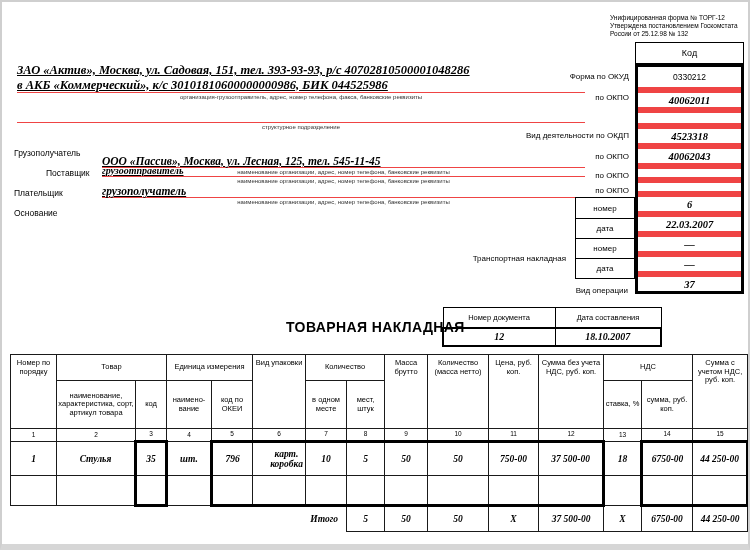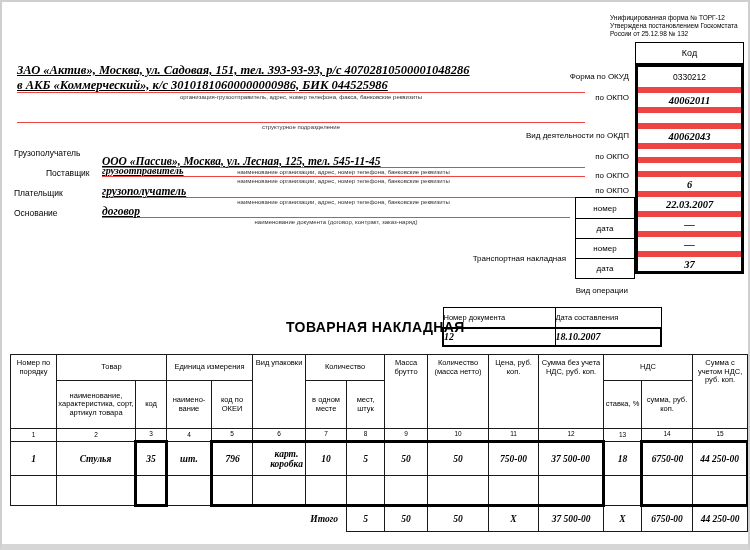--- a/index.html
+++ b/index.html
@@ -36,21 +36,21 @@
   .vidop { right:120px; top:284px; text-align:right; font-size:8px; }
 
   
   .fline { border-bottom:1px solid #ef4444; text-align:left;text-decoration:underline; }
   .fsub  { font-size:6px; color:#333; text-align:center; padding-top:1px; }
   .flabel{ left:12px; font-size:8.5px; }
 
   
   .title { left:284px; top:317px; font-size:14px; font-weight:bold; letter-spacing:.4px; }
   .doctbl { left:440px; top:305px; border-collapse:collapse; table-layout:fixed; }
-  .doctbl td { border:1px solid #000; text-align:left; vertical-align:middle;margin-top:44px; }
+  .doctbl td { border:1px solid #000; text-align:center; vertical-align:middle;margin-top:44px; }
   .doctbl .dh { height:20px; font-size:7.5px; }
   .doctbl .dv { height:18px; font-size:10px; border:2.5px solid #000; }
   .doctbl .dv.inner-l { border-right:1px solid #000; }
   .doctbl .dv.inner-r { border-left:1px solid #000; }
 
   
   .grid { left:8px; top:352px; border-collapse:collapse; table-layout:fixed; width:735px; }
   .grid td { border:1px solid #1a1a1a; text-align:center; vertical-align:middle;
              font-size:7.5px; line-height:8.5px; padding:1px; overflow:hidden; }
   .grid .vt { vertical-align:top; padding-top:4px; }
@@ -100,37 +100,34 @@
     <div class="fsub">наименование организации, адрес, номер телефона, банковские реквизиты</div>
   </div>
 
   <div class="abs flabel" style="top:186px;">Плательщик</div>
   <div class="abs" style="left:100px; top:183px; width:483px;">
     <div class="fline bi" style="font-size:11.5px;">грузополучатель</div>
     <div class="fsub">наименование организации, адрес, номер телефона, банковские реквизиты</div>
   </div>
 
   <div class="abs flabel" style="top:206px;">Основание</div>
-  <div class="abs" style="left:100px; top:203px; width:468px;">
-    <div class="fline bi" style="font-size:11.5px;">договор</div>
-    <div class="fsub">наименование документа (договор, контракт, заказ-наряд)</div>
-  </div>
 
   <div class="abs slab" style="top:70px;padding-left:20px;">Форма по ОКУД</div>
   <div class="abs slab" style="top:91px;">по ОКПО</div>
   <div class="abs slab" style="top:129px;">Вид деятельности по ОКДП</div>
   <div class="abs slab" style="top:150px;">по ОКПО</div>
   <div class="abs slab" style="top:169px;">по ОКПО</div>
   <div class="abs slab" style="top:184px;">по ОКПО</div>
 
   <div class="abs kodhead">Код</div>
   <div class="abs kodbox">
     <div class="krow k20 ksans">0330212</div>
     <div class="krow k20 bi">40062011</div>
     <div class="krow k16"></div>
+    <div class="krow k20 bi">4523318</div>
     <div class="krow k20 bi">40062043</div>
     <div class="krow k14"></div>
     <div class="krow k14"></div>
     <div class="krow k20 bi">6</div>
     <div class="krow k20 bi">22.03.2007</div>
     <div class="krow k20 bi">—</div>
     <div class="krow k20 bi">—</div>
     <div class="krow k20 bi">37</div>
   </div>
 

